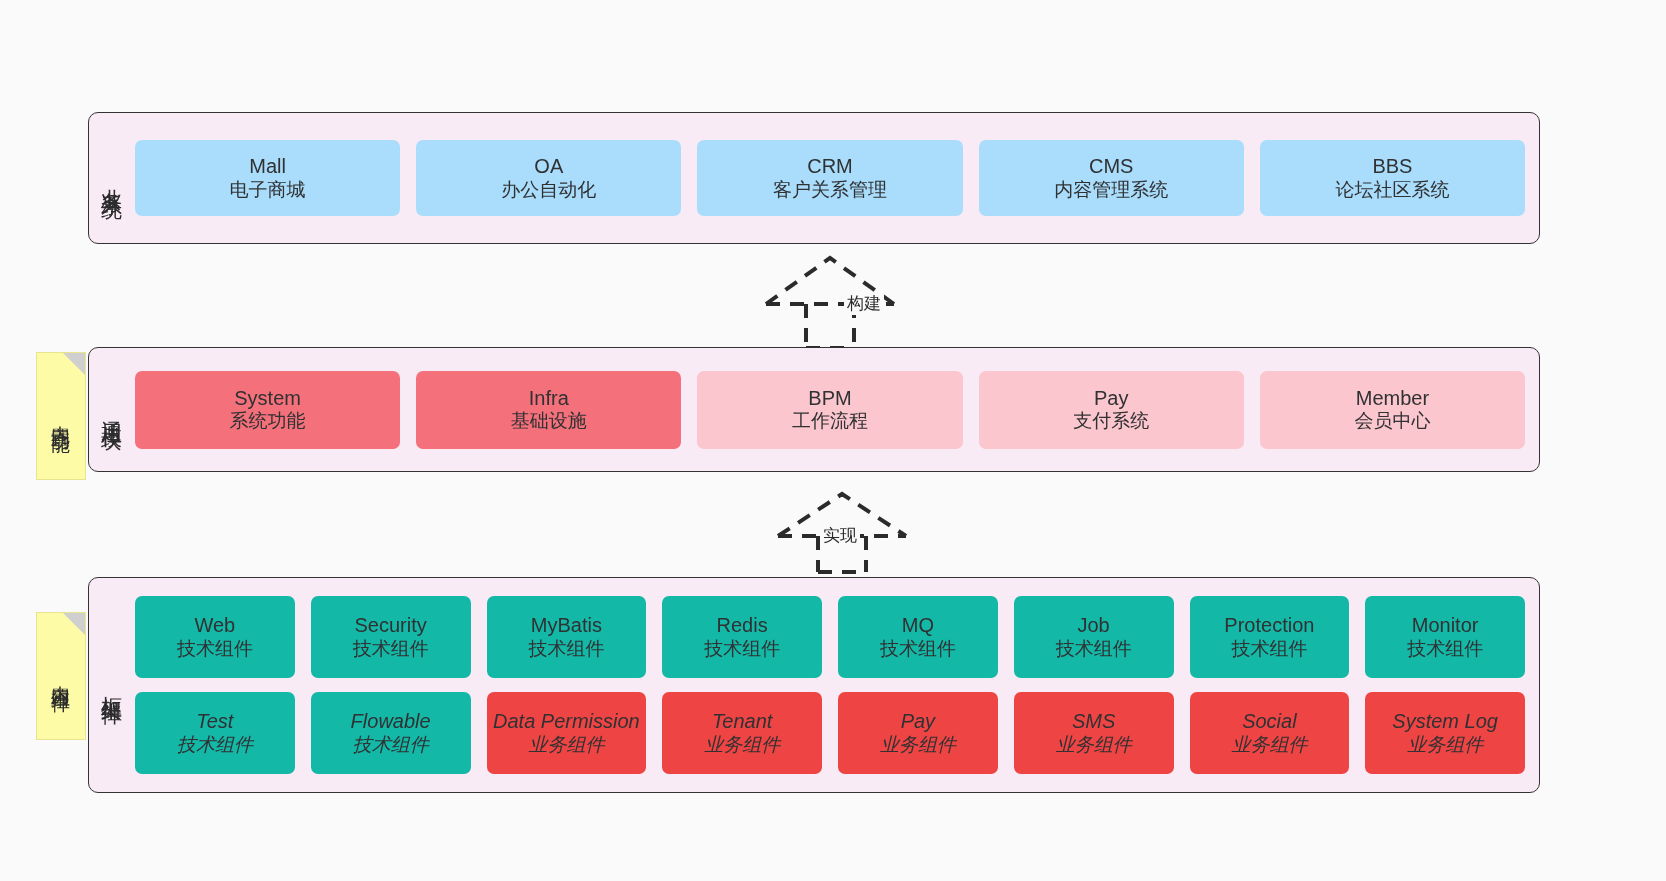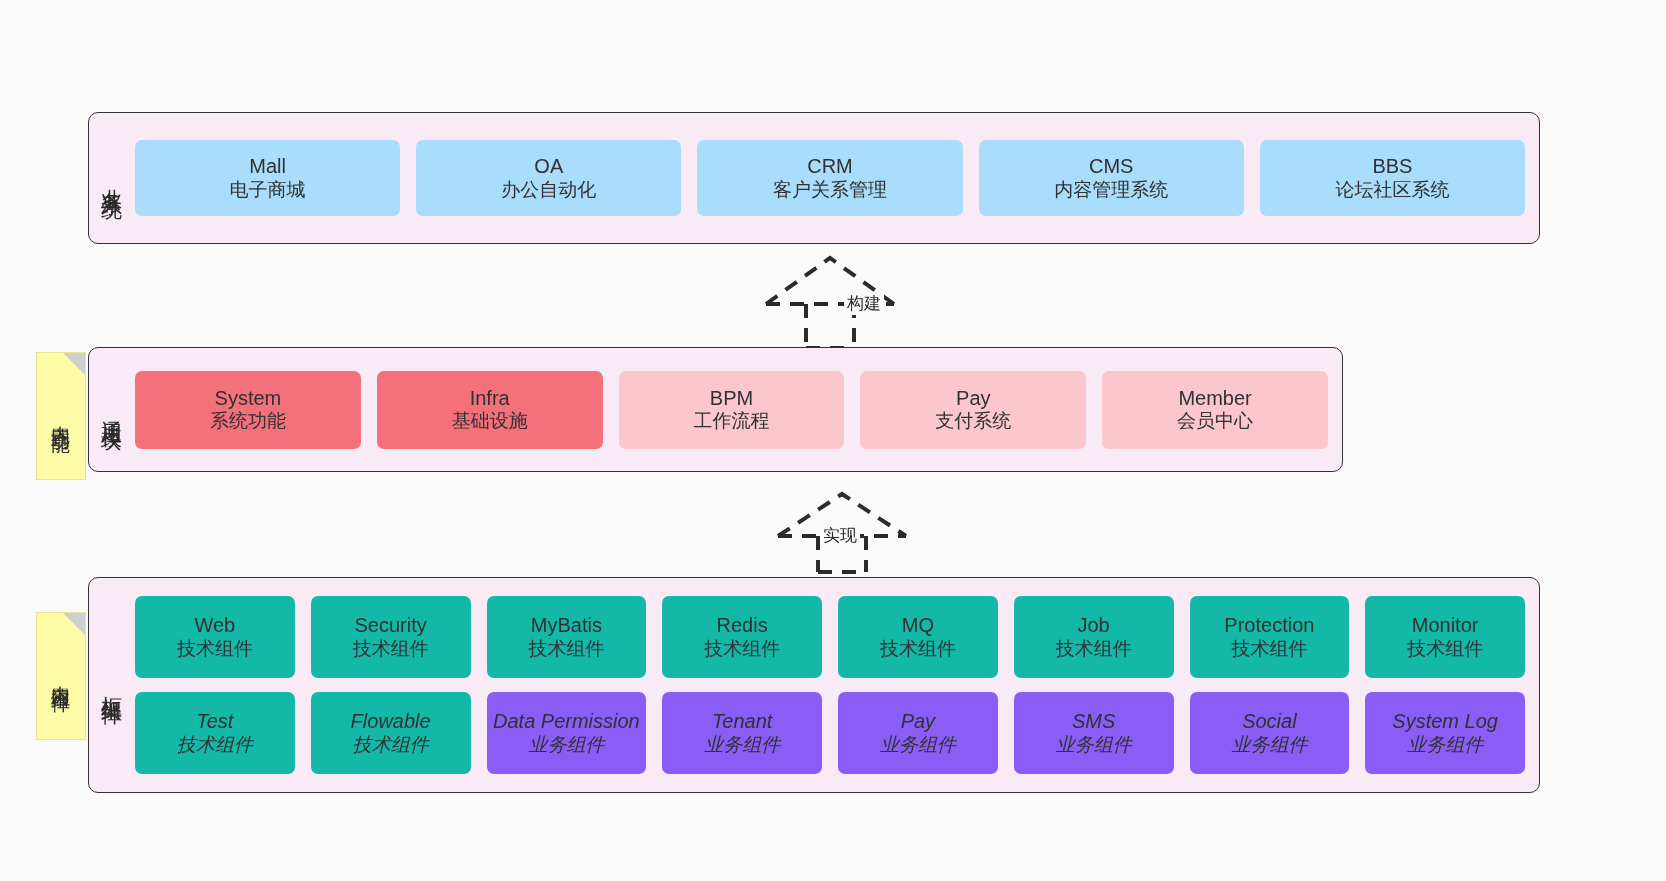--- a/index.html
+++ b/index.html
@@ -61,21 +61,21 @@
     padding: 6px 4px;
     line-height: 1.18;
   }
   .card .t1 { font-size: 20px; color: #2f3133; }
   .card .t2 { font-size: 19px; color: #2f3133; }
 
   .c-blue   { background: #aadcfb; }
   .c-red    { background: #f4707a; }
   .c-pink   { background: #fbc6cd; }
   .c-green  { background: #14b8a6; }
-  .c-lgreen { background: #8b5cf6; }
+  .c-lgreen { background: #ef4444; }
 
   
   .connector { position: absolute; }
   .conn-label {
     position: absolute;
     font-size: 17px;
     color: #2b2b2b;
     background: #fafafa;
     padding: 0 3px;
     white-space: nowrap;
@@ -148,21 +148,21 @@
       <line x1="46" y1="96" x2="94" y2="96" stroke="#2b2b2b" stroke-width="4" stroke-dasharray="14,10"></line>
     </svg>
     <div class="conn-label" style="left:48px; top:40px;margin-left:36px;">构建</div>
   </div>
 
   <div class="note" style="left:36px; top:352px; width:50px; height:128px;">
     <span class="fold"></span>
     <span>内置功能</span>
   </div>
 
-  <div class="layer" id="layer-module" style="left:88px; top:347px; width:1255px; height:125px;">
+  <div class="layer" id="layer-module" style="left:88px; top:347px; width:1452px; height:125px;">
     <div class="layer-label">通用模块</div>
     <div class="layer-body">
       <div class="rows">
         <div class="row" style="height:78px;">
           <div class="card c-red">
             <div class="t1">System</div>
             <div class="t2">系统功能</div>
           </div>
           <div class="card c-red">
             <div class="t1">Infra</div>

